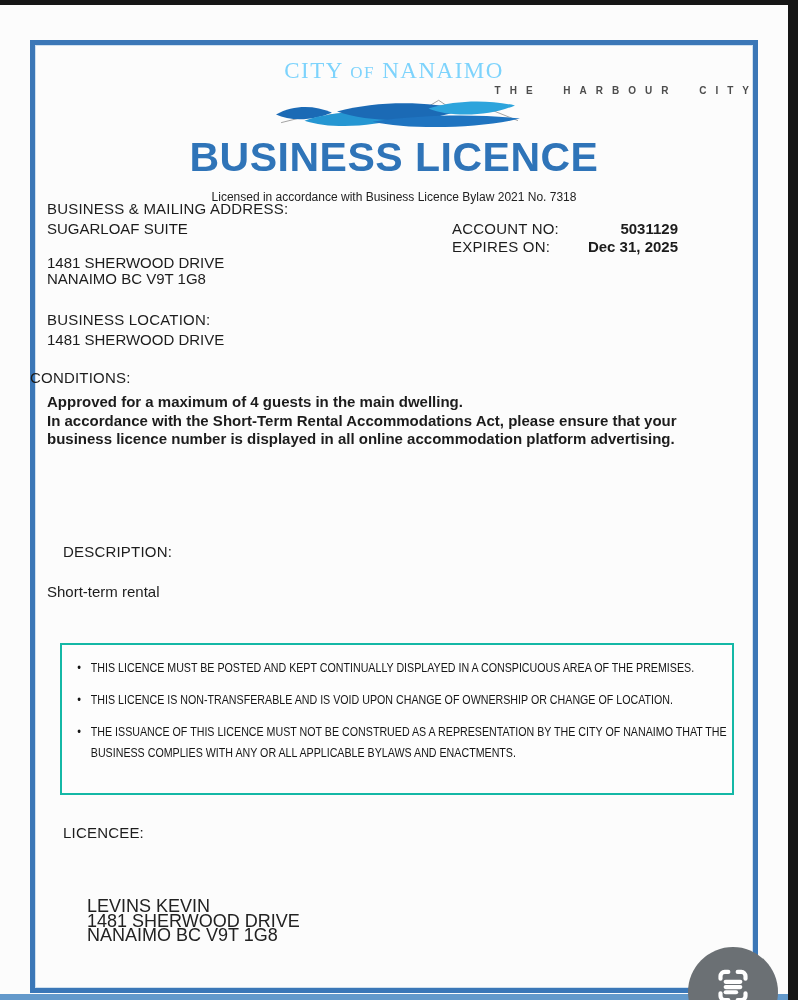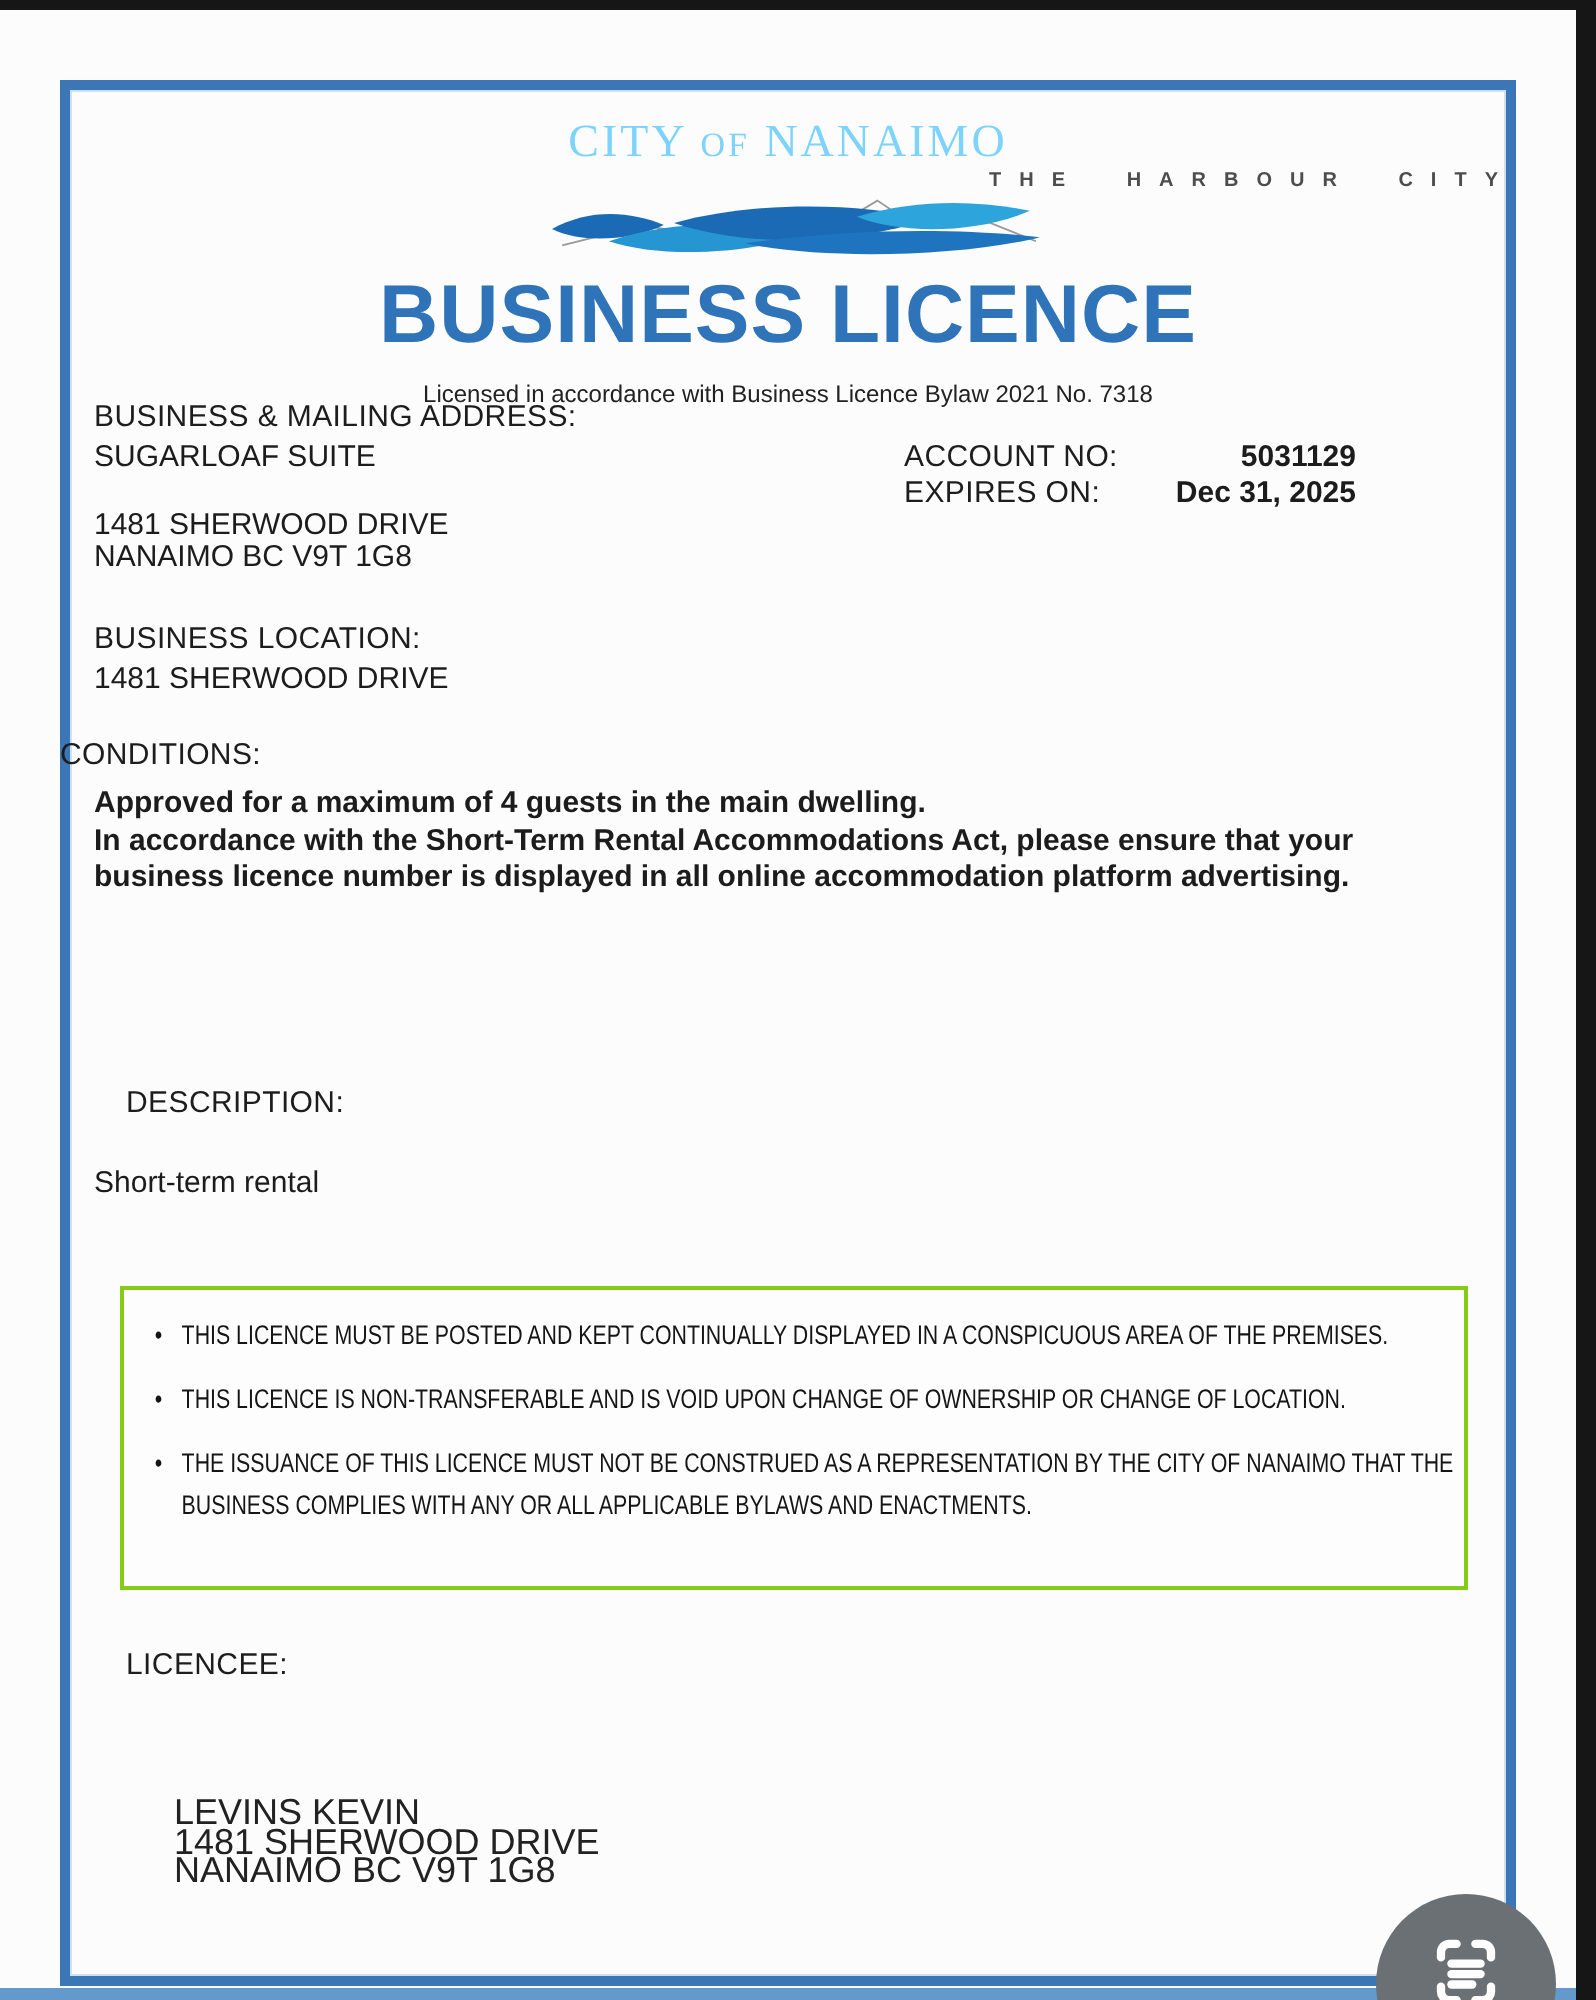--- a/index.html
+++ b/index.html
@@ -65,21 +65,21 @@
 
   .conditions-label { left:30px; top:369px; }
   .conditions-text  { left:47px; top:393px; width:640px;
                       font-size:15px; line-height:18.5px; font-weight:700; }
 
   .description-label { left:63px; top:543px; }
   .description-value { left:47px; top:583px; font-size:15px; }
 
   .notice-box {
     left:60px; top:643px; width:674px; height:152px;
-    border:2px solid #84cc16; background:#fdfdfd;
+    border:2px solid #14b8a6; background:#fdfdfd;
   }
   .notice-list {
     position:absolute; left:13px; top:12px; width:835px;
     transform:scaleX(0.79); transform-origin:left top;
     list-style:none; font-size:13.5px; line-height:21px; color:#151515;
   }
   .notice-list li { position:relative; padding-left:20px; margin-bottom:11px; }
   .notice-list li::before { content:"\2022"; position:absolute; left:3px; }
   .notice-list li.justify { text-align:justify; width:812px; }
 

